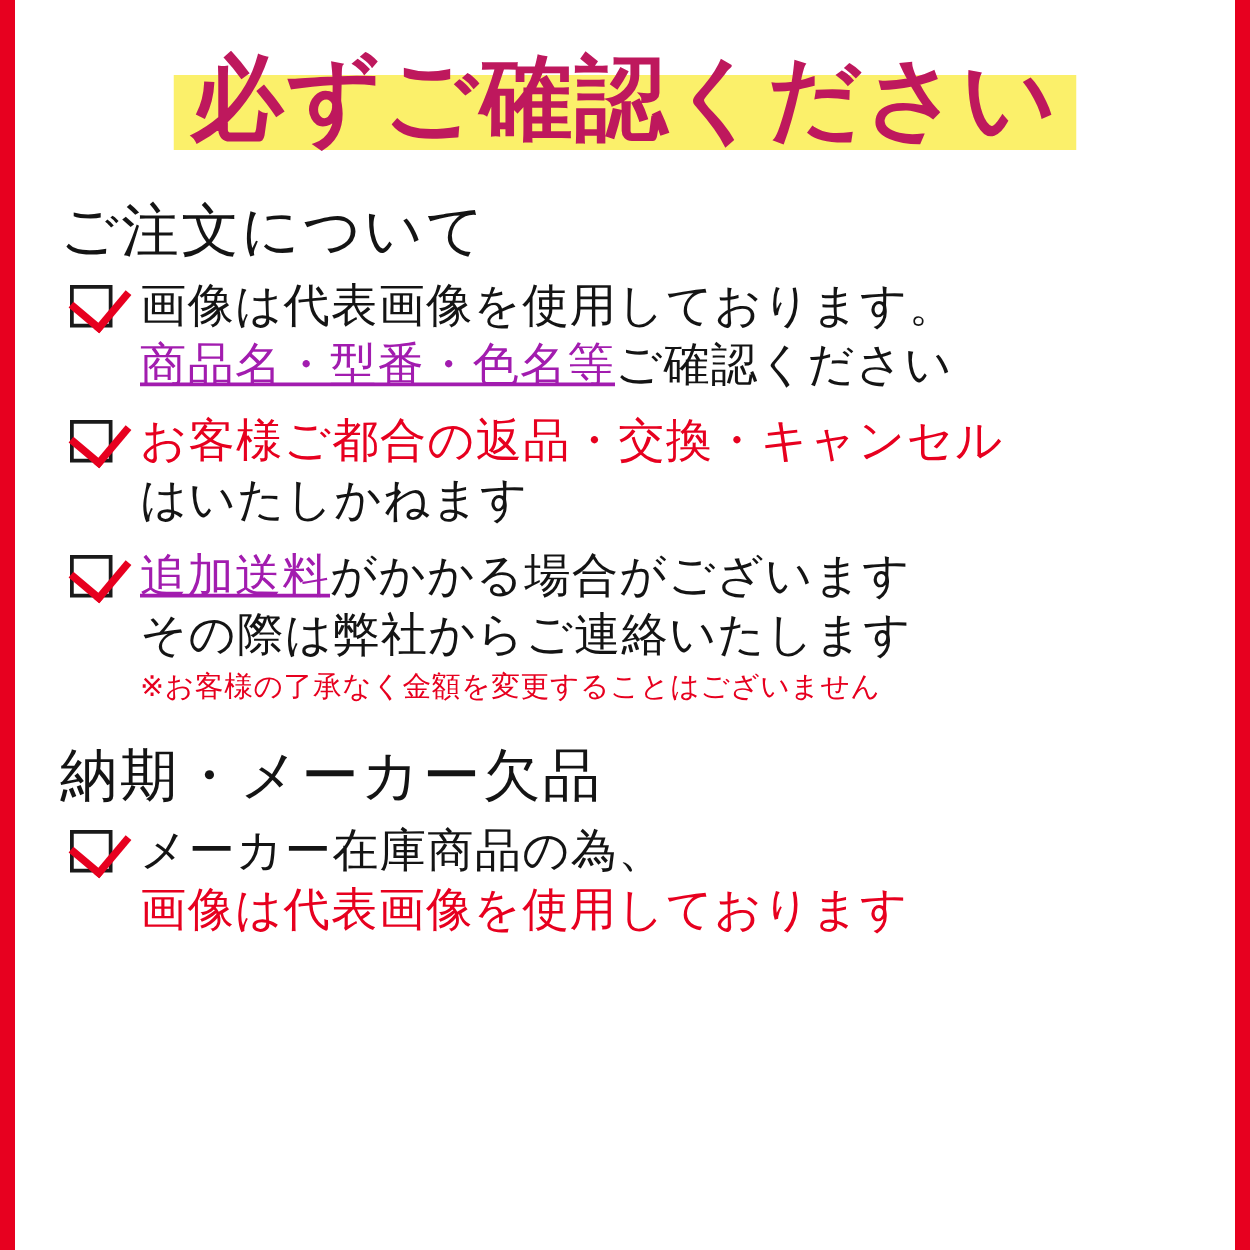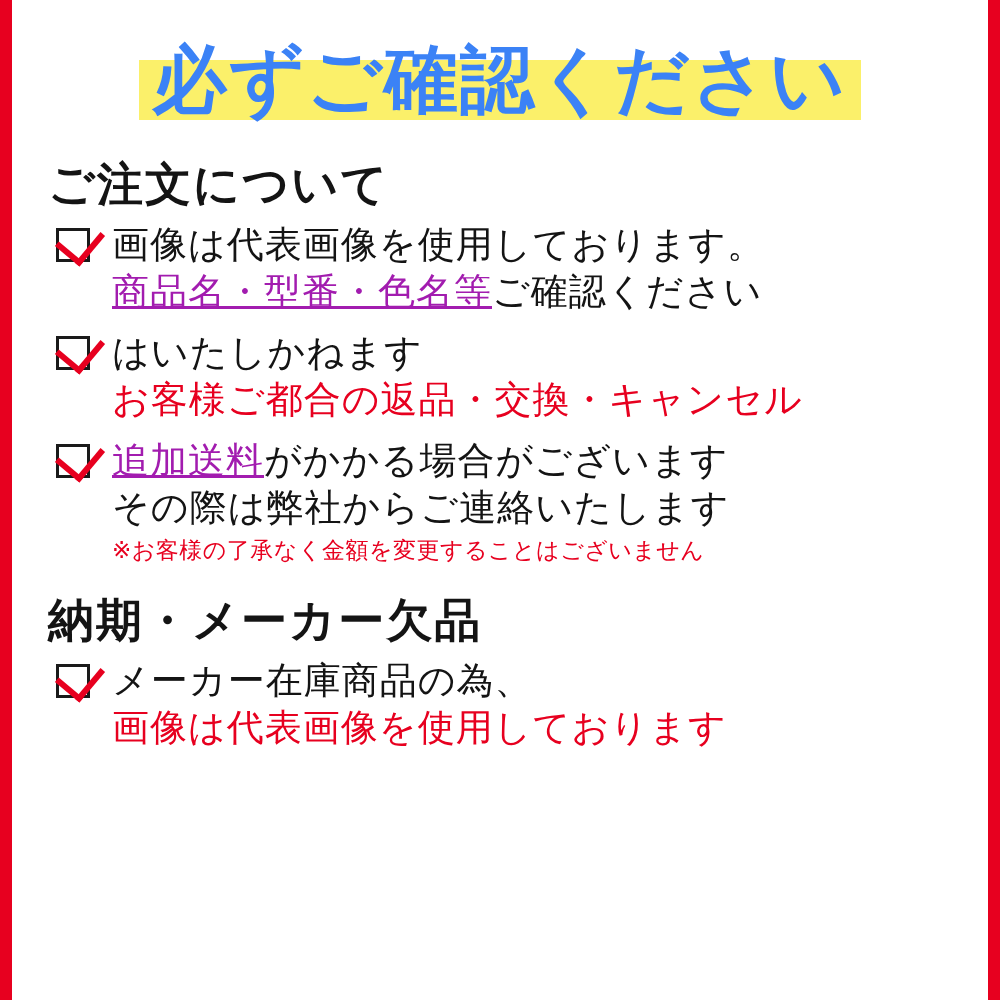--- a/index.html
+++ b/index.html
@@ -46,42 +46,42 @@
     text-align: center;
     margin-top: 34px;
     height: 110px;
   }
   .title {
     display: inline-block;
     position: relative;
     font-size: 74px;
     font-weight: bold;
     letter-spacing: 2px;
-    color: #3b82f6;
+    color: #be185d;
     line-height: 1.0;
     padding: 8px 14px 10px 14px;
   }
   .title .hl {
     position: absolute;
     left: 0;
     right: 0;
     top: 26px;
     height: 60px;
     background: #fbf06a;
     z-index: 0;
   }
   .title .txt {
     position: relative;
     z-index: 1;
   }
 
   
   .section-head {
     font-size: 46px;
-    font-weight: bold;
+    font-weight: normal;
     color: #141414;
     letter-spacing: 2px;
     margin: 10px 0 6px 36px;
   }
   .section-head.second {
     margin-top: 24px;
   }
 
   
   .item {
@@ -150,22 +150,22 @@
     <div class="item">
       <span class="check"></span>
       <div class="line">画像は代表画像を使用しております。</div>
       <div class="line">
         <span class="red">商品名・型番・色名等</span><span class="blk">ご確認ください</span>
       </div>
     </div>
 
     <div class="item">
       <span class="check"></span>
+      <div class="line red">お客様ご都合の返品・交換・キャンセル</div>
       <div class="line">はいたしかねます</div>
-      <div class="line red">お客様ご都合の返品・交換・キャンセル</div>
     </div>
 
     <div class="item">
       <span class="check"></span>
       <div class="line">
         <span class="red">追加送料</span><span class="blk">がかかる場合がございます</span>
       </div>
       <div class="line">その際は弊社からご連絡いたします</div>
       <div class="note">※お客様の了承なく金額を変更することはございません</div>
     </div>

